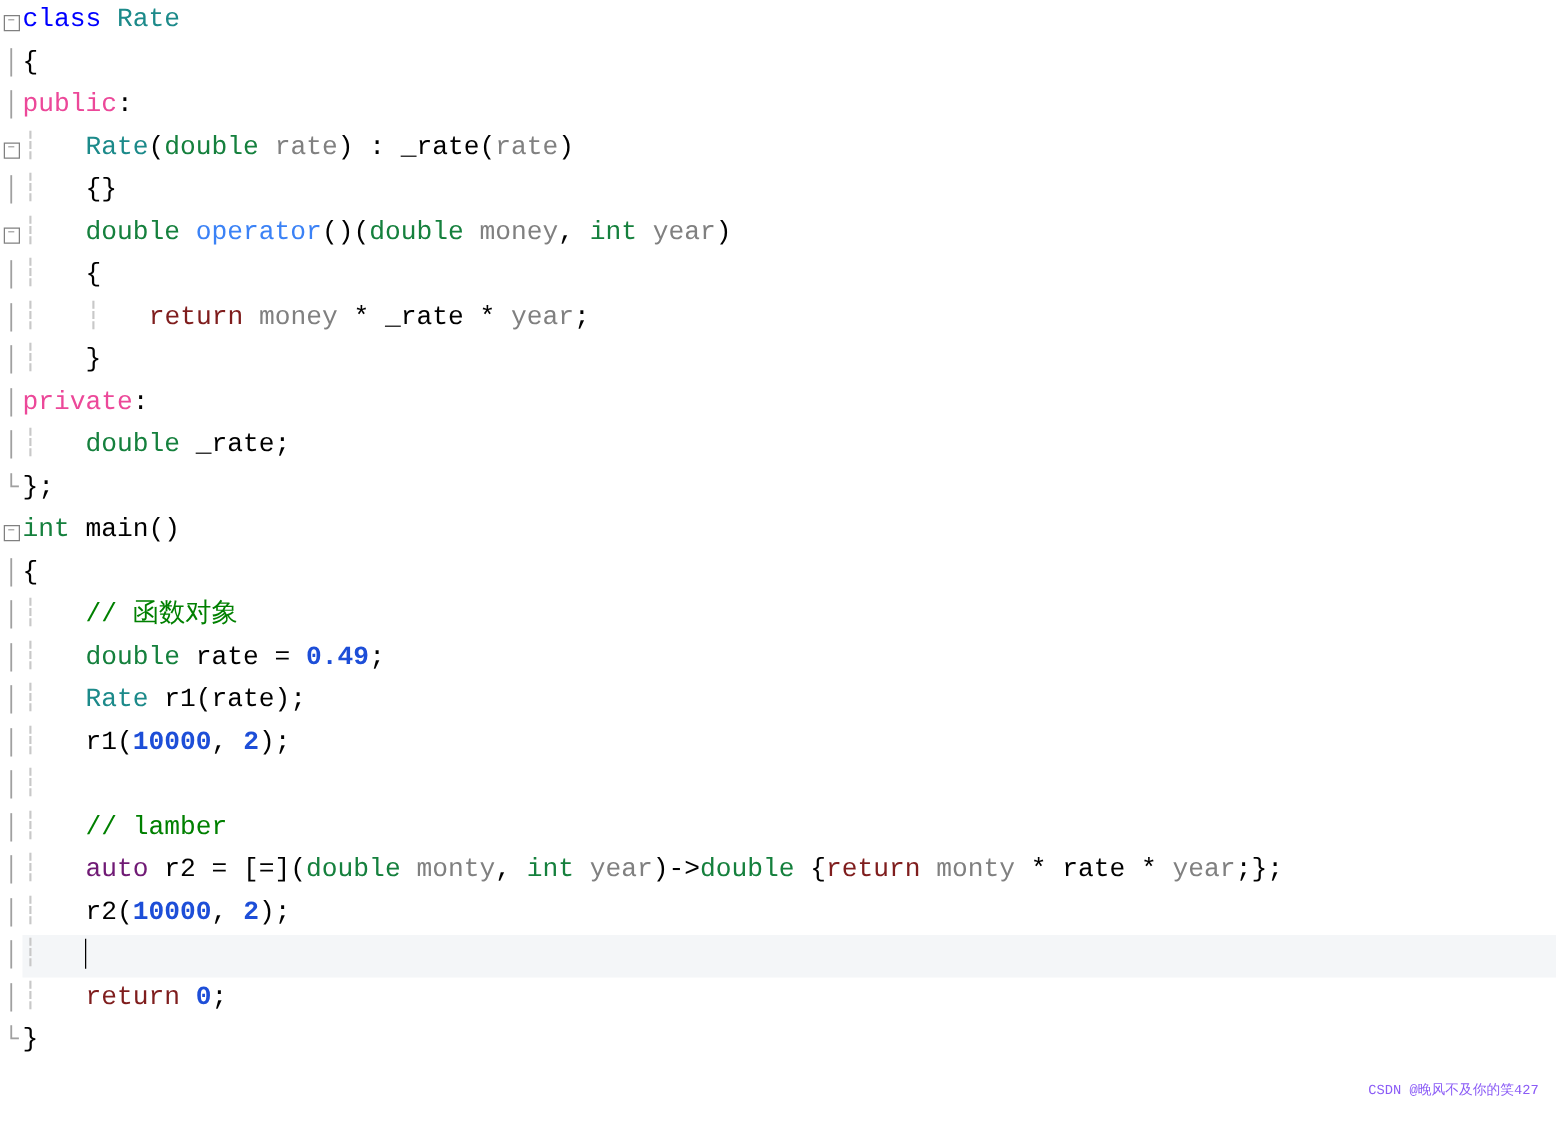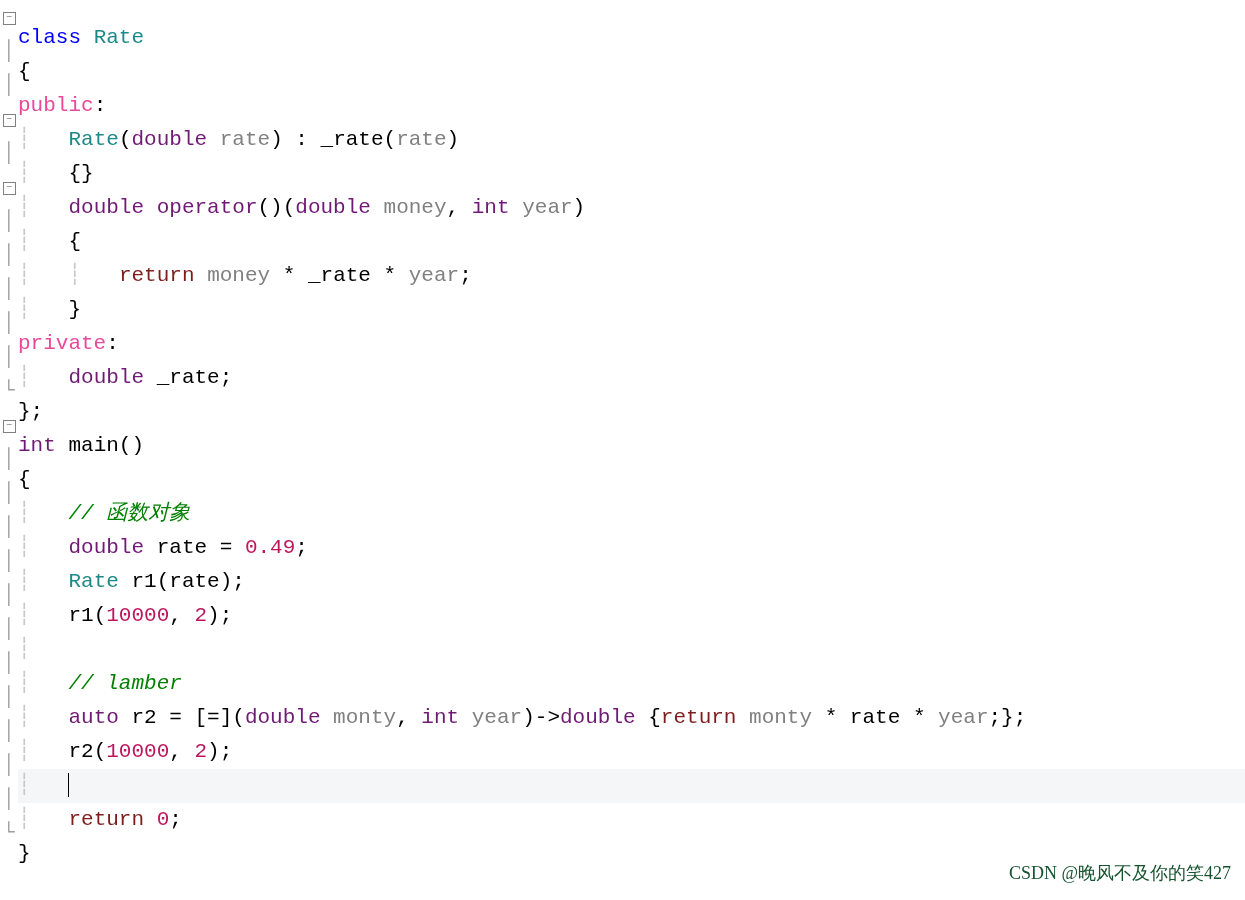--- a/index.html
+++ b/index.html
@@ -34,53 +34,52 @@
   top: -2px;
 }
 .gutter .vline {
   color: #a0a0a0;
   font-size: 20px;
 }
 .code {
   flex: 1;
   white-space: pre;
   position: relative;
-  margin-top: 21px;
 }
 .line {
   height: 34px;
 }
 .highlight {
   background: #f4f6f8;
 }
 .cursor {
   border-left: 1px solid #000;
   height: 24px;
   display: inline-block;
   vertical-align: middle;
 }
 .kw-class { color: #0000ff; }
-.kw-type { color: #701a75; }
+.kw-type { color: #15803d; }
 .kw-access { color: #ec4899; }
 .kw-return { color: #7f1d1d; }
 .kw-auto { color: #701a75; }
-.kw-op { color: #701a75; }
+.kw-op { color: #3b82f6; }
 .typename { color: #1c8a8a; }
 .param { color: #808080; }
-.comment { color: #008000; font-style: italic; }
-.num { color: #be185d; }
+.comment { color: #008000; }
+.num { color: #1d4ed8; font-weight: bold; }
 .punct { color: #000000; }
 .brace { color: #000000; }
 .watermark {
   position: fixed;
   bottom: 10px;
   right: 14px;
-  color: #14532d;
-  font-size: 18px;
-  font-family: Liberation Serif, serif;
+  color: #8b5cf6;
+  font-size: 11px;
+  font-family: Liberation Mono, monospace;
 }
 .indent-guide {
   color: #c8c8c8;
 }
 </style>
 </head>
 <body>
 
 <div class="editor">
   <div class="gutter" id="gutter">

